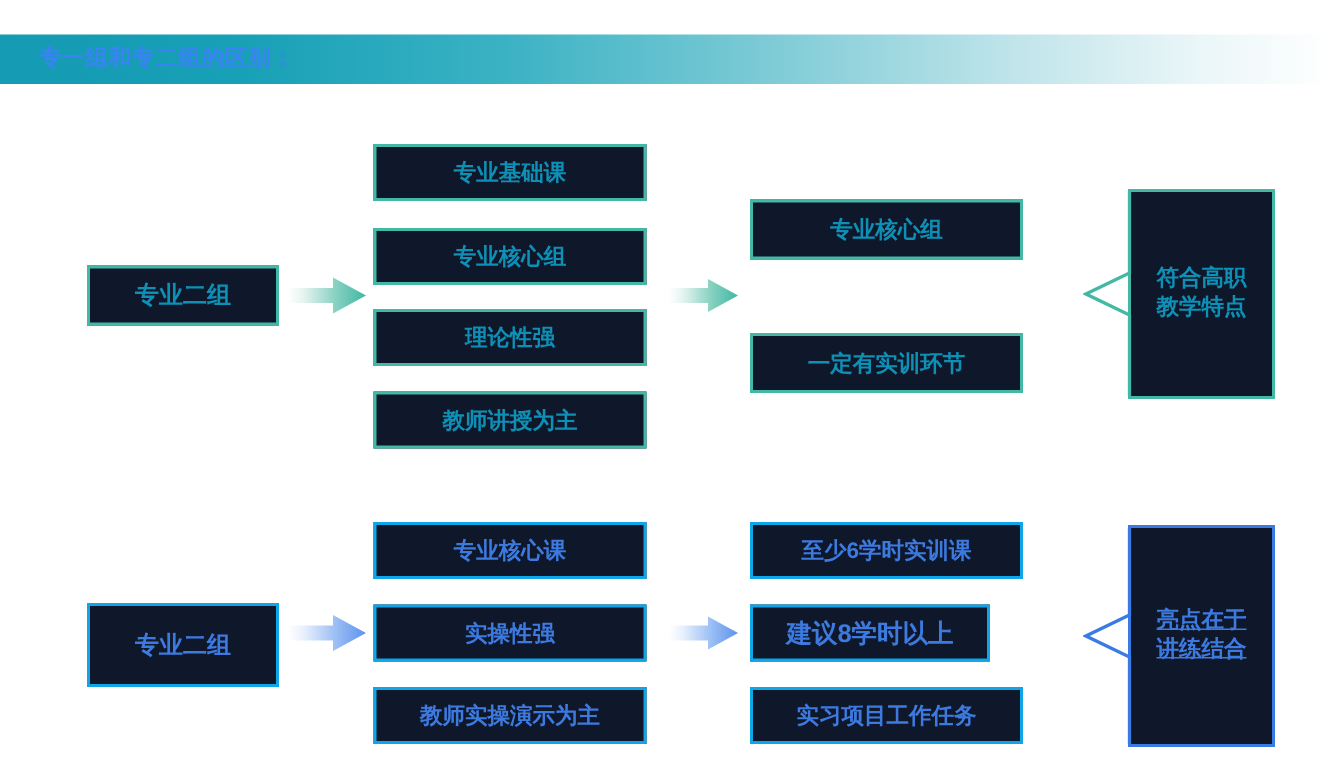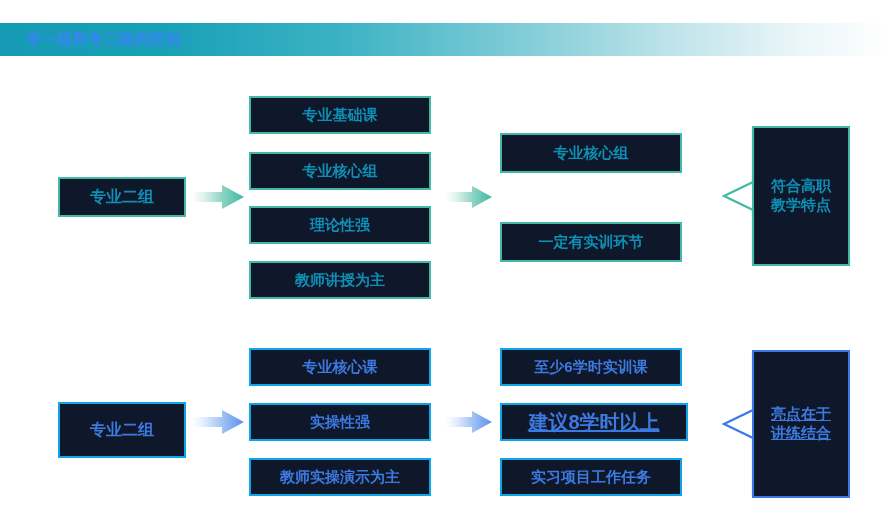--- a/index.html
+++ b/index.html
@@ -185,21 +185,21 @@
         <stop offset="20%" stop-color="#e8f0fd"></stop>
         <stop offset="60%" stop-color="#9dc0f5"></stop>
         <stop offset="100%" stop-color="#5d92ec"></stop>
       </linearGradient>
     </defs>
     <polygon points="2,8 28,8 28,2 48,13 28,24 28,18 2,18" fill="url(#blueGrad2)"></polygon>
   </svg>
 </span>
 
 <div class="flow-box blue-box" style="left:500px; top:348px; width:182px; height:38px; font-size:15px;">至少6学时实训课</div>
-<div class="flow-box blue-box" style="left:500px; top:403px; width:188px; height:38px; font-size:20px;text-decoration:underline;">建议8学时以上</div>
+<div class="flow-box blue-box" style="left:500px; top:403px; width:160px; height:38px; font-size:17px;">建议8学时以上</div>
 <div class="flow-box blue-box" style="left:500px; top:458px; width:182px; height:38px; font-size:15px;">实习项目工作任务</div>
 
 <div class="callout blue-callout" style="left:722px; top:350px; width:128px; height:148px;">
   <div class="callout-body">
     <span class="callout-text" style="font-size:15px;">亮点在于
 讲练结合</span>
   </div>
   <svg class="callout-notch" viewBox="0 0 34 148" preserveAspectRatio="none">
     <polyline points="31,2 31,60 2,74 31,88 31,146" fill="none" stroke="#3a7ae4" stroke-width="2.2"></polyline>
   </svg>

